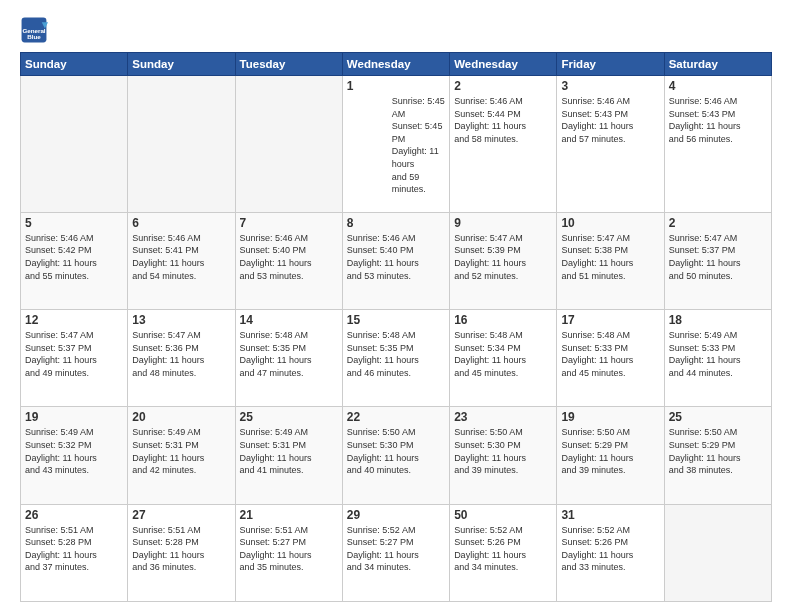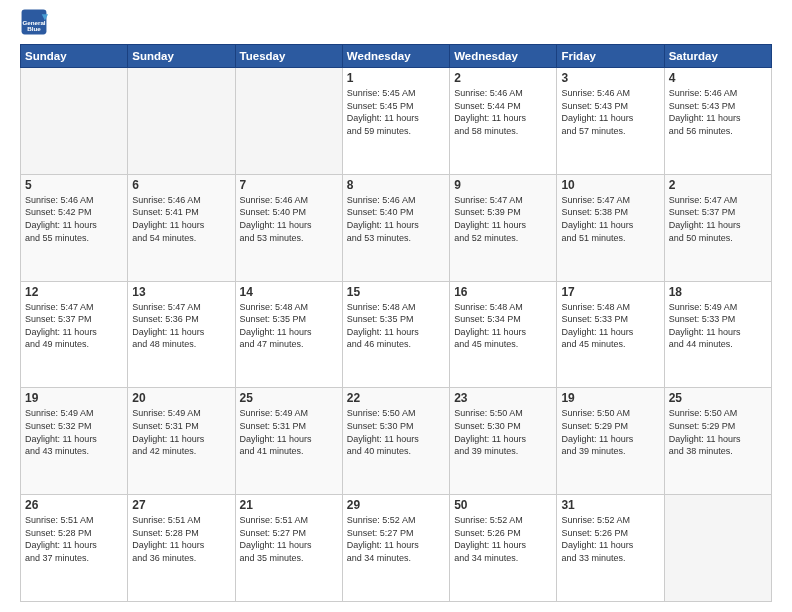--- a/index.html
+++ b/index.html
@@ -6,21 +6,21 @@
     body {
       font-family: Arial, sans-serif;
       background: #fff;
       width: 792px;
       height: 612px;
       overflow: hidden;
     }
     .page {
       width: 792px;
       height: 612px;
-      padding: 8px 20px 10px;
+      padding: 16px 20px 10px;
       display: flex;
       flex-direction: column;
     }
     .header {
       display: flex;
       justify-content: space-between;
       align-items: flex-start;
       margin-bottom: 8px;
     }
     .logo {
@@ -133,21 +133,21 @@
           <th>Saturday</th>
         </tr>
     </thead>
     <tbody id="calendar-body">
     <tr>
           <td class="empty"></td>
           <td class="empty"></td>
           <td class="empty"></td>
           <td>
             <span class="day-number">1</span>
-            <div class="day-info" style="white-space: pre-line;">Sunrise: 5:45 AM
+            <div class="day-info" style="white-space: pre-line; margin-left: 45px;">Sunrise: 5:45 AM
 Sunset: 5:45 PM
 Daylight: 11 hours
 and 59 minutes.</div>
           </td>
           <td>
             <span class="day-number">2</span>
             <div class="day-info" style="white-space: pre-line;">Sunrise: 5:46 AM
 Sunset: 5:44 PM
 Daylight: 11 hours
 and 58 minutes.</div>

